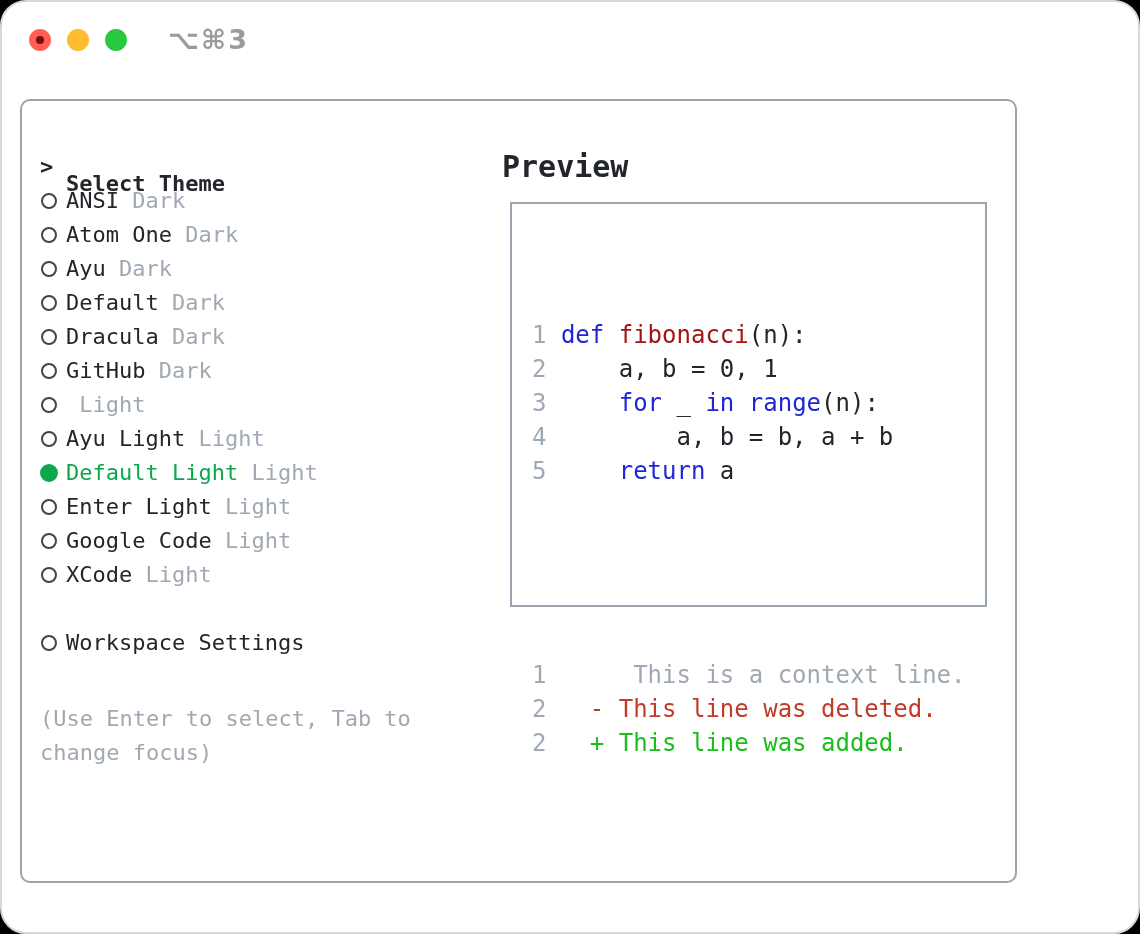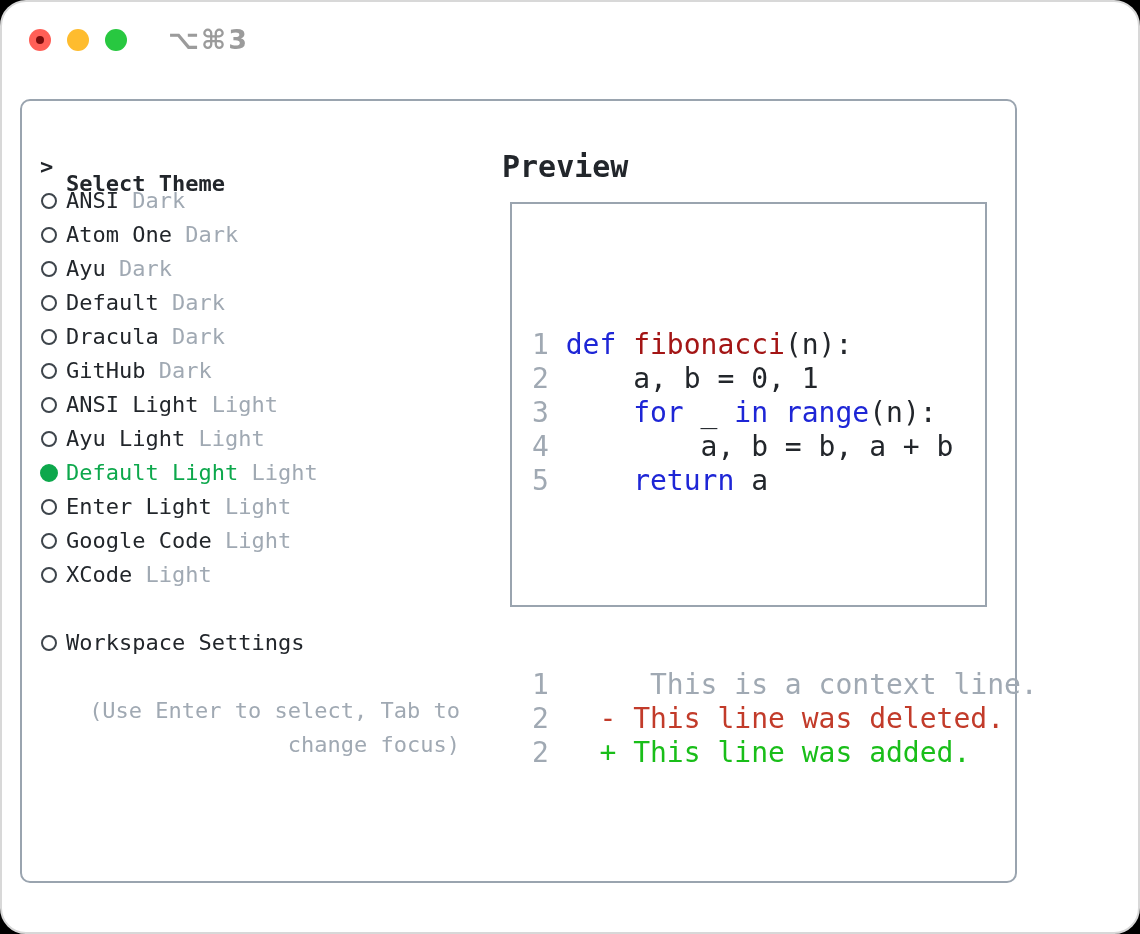--- a/index.html
+++ b/index.html
@@ -47,35 +47,35 @@
     border:2px solid #3e454c;box-sizing:content-box;margin-left:1px;
   }
   .radio.on{background:var(--select_green);border-color:var(--select_green);width:14px;height:14px;margin-left:0;}
   .hdr{font-weight:bold;margin-top:34px;}
   .tag{color:var(--muted);margin-left:1ch;}
   .item-name{color:var(--text);}
   .sel .item-name{color:var(--select_green);}
   .opt-label{color:var(--text);}
   .sel .opt-label{color:var(--select_green);}
   .footer{
-    margin-top:0;color:var(--muted);width:420px;
-    font-size:22px;line-height:34px;text-align:right;
+    margin-top:8px;color:var(--muted);width:420px;
+    font-size:22px;line-height:34px;
   }
   
   .preview-title{
     position:absolute;left:500px;top:148px;height:34px;line-height:34px;
     font-size:30px;font-weight:bold;color:var(--text);
   }
   .preview-box{
     position:absolute;left:508px;top:200px;width:477px;height:405px;
     border:2px solid var(--panel_border);box-sizing:border-box;background:#fff;
   }
   .code{
-    position:absolute;left:20px;top:56px;
-    font-size:28px;line-height:34px;white-space:pre;
+    position:absolute;left:20px;top:46px;
+    font-size:24px;line-height:34px;white-space:pre;
   }
   .code .line{height:34px;}
   .tok-lineno{color:var(--muted);}
   .tok-text{color:var(--text);}
   .tok-keyword{color:var(--keyword_blue);}
   .tok-function{color:var(--function_red);}
   .tok-context{color:var(--muted);}
   .tok-deleted{color:var(--deleted_red);}
   .tok-added{color:var(--added_green);}
   .blank-line{height:34px;}
@@ -102,21 +102,21 @@
       <span class="hdr">Select Theme</span>
     </div>
 
     <div>
         <div class="row"><span class="marker"><span class="radio"></span></span><span class="item-name">ANSI</span><span class="tag">Dark</span></div>
         <div class="row"><span class="marker"><span class="radio"></span></span><span class="item-name">Atom One</span><span class="tag">Dark</span></div>
         <div class="row"><span class="marker"><span class="radio"></span></span><span class="item-name">Ayu</span><span class="tag">Dark</span></div>
         <div class="row"><span class="marker"><span class="radio"></span></span><span class="item-name">Default</span><span class="tag">Dark</span></div>
         <div class="row"><span class="marker"><span class="radio"></span></span><span class="item-name">Dracula</span><span class="tag">Dark</span></div>
         <div class="row"><span class="marker"><span class="radio"></span></span><span class="item-name">GitHub</span><span class="tag">Dark</span></div>
-        <div class="row"><span class="marker"><span class="radio"></span></span><span class="item-name">ANSI Light</span><span class="tag">Light</span></div>
+        <div class="row"><span class="marker"><span class="radio"></span></span><span class="tag">Light</span></div>
         <div class="row"><span class="marker"><span class="radio"></span></span><span class="item-name">Ayu Light</span><span class="tag">Light</span></div>
         <div class="row sel"><span class="marker"><span class="radio on"></span></span><span class="item-name">Default Light</span><span class="tag">Light</span></div>
         <div class="row"><span class="marker"><span class="radio"></span></span><span class="item-name">Enter Light</span><span class="tag">Light</span></div>
         <div class="row"><span class="marker"><span class="radio"></span></span><span class="item-name">Google Code</span><span class="tag">Light</span></div>
         <div class="row"><span class="marker"><span class="radio"></span></span><span class="item-name">XCode</span><span class="tag">Light</span></div>
       </div>
 
     <div class="blank-line"></div>
 
 

